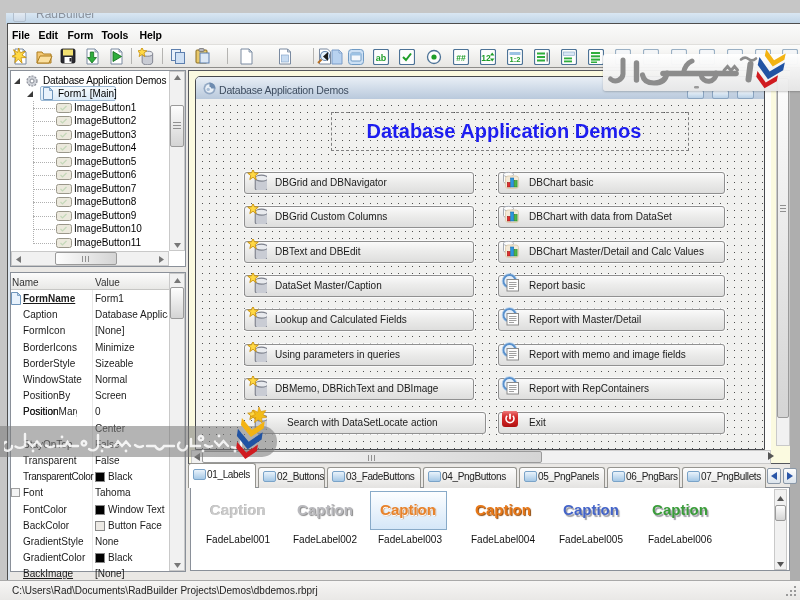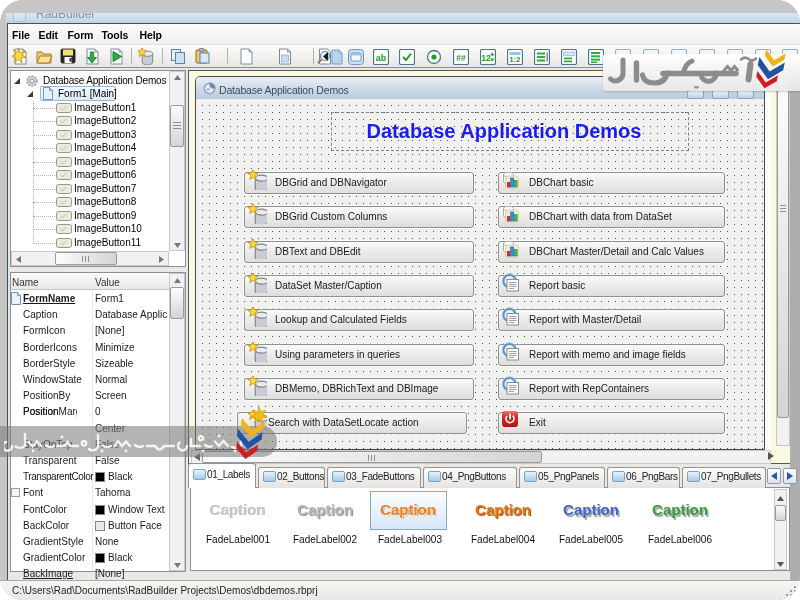--- a/index.html
+++ b/index.html
@@ -1,16 +1,16 @@
 <!DOCTYPE html>
 <html><head>
 <meta charset="utf-8">
 <style>
 html,body{margin:0;padding:0;}
-#screen{position:relative;width:800px;height:600px;overflow:hidden;background:#c6c6c6;font-family:"Liberation Sans",sans-serif;border-radius:23px;}
+#screen{position:relative;width:800px;height:600px;overflow:hidden;background:#c6c6c6;font-family:"Liberation Sans",sans-serif;}
 .abs{position:absolute;}
 #titlebar{left:6px;top:6px;width:794px;height:18px;background:linear-gradient(#eaf3fb,#bed3e6);}
 #grayband{left:0;top:0;width:800px;height:13px;background:#c6c6c6;}
 #client{left:7px;top:23px;width:793px;height:577px;background:#eae8e5;border:1px solid #4e4e4e;border-right:none;border-bottom:none;box-sizing:border-box;}
 #menubar{left:8px;top:24px;width:792px;height:20px;background:linear-gradient(#fbfbfb,#f1f0ee);}
 .menuitem{top:29px;font-size:10.5px;color:#000;font-weight:bold;letter-spacing:-0.1px;}
 #toolbar{left:8px;top:44px;width:792px;height:24px;background:linear-gradient(#fcfcfb,#e7e6e3);border-top:1px solid #e0dfdc;border-bottom:1px solid #8e8d8a;box-sizing:border-box;}
 .tsep{top:48px;width:1px;height:16px;background:#b5b4b1;}
 #tree{left:10px;top:70px;width:176px;height:197px;background:#fff;border:1px solid #8a9099;box-sizing:border-box;}
 #propgrid{left:10px;top:272px;width:176px;height:300px;background:#fff;border:1px solid #8a9099;box-sizing:border-box;}
@@ -453,21 +453,21 @@
     </div>
     <svg class="abs" style="left:247px;top:376px;" width="20" height="20" viewBox="0 0 20 20">
       <g transform="translate(4.5,2.5) scale(1.25)">
         <path d="M3 4.5 v8 c0 1.6 2.5 2.6 5 2.6 s5 -1 5 -2.6 v-8" fill="#c9ccd4" stroke="#7d818c" stroke-width="0.9"></path>
         <ellipse cx="8" cy="4.5" rx="5" ry="2.4" fill="#e8eaee" stroke="#7d818c" stroke-width="0.9"></ellipse>
       </g>
       <g transform="translate(0.5,-1) scale(1.1)">
         <path d="M5 0 L6.2 3.4 L9.8 3.8 L7 6 L7.9 9.6 L5 7.5 L2.1 9.6 L3 6 L0.2 3.8 L3.8 3.4 Z" fill="#ffd945" stroke="#c8900a" stroke-width="0.8"></path>
       </g>
     </svg>
-    <div class="abs fbtn" style="left:237px;top:412px;">
+    <div class="abs fbtn" style="left:256px;top:412px;">
       <span>Search with DataSetLocate action</span>
     </div>
     <svg class="abs" style="left:247px;top:410px;" width="20" height="20" viewBox="0 0 20 20">
       <g transform="translate(4.5,2.5) scale(1.25)">
         <path d="M3 4.5 v8 c0 1.6 2.5 2.6 5 2.6 s5 -1 5 -2.6 v-8" fill="#c9ccd4" stroke="#7d818c" stroke-width="0.9"></path>
         <ellipse cx="8" cy="4.5" rx="5" ry="2.4" fill="#e8eaee" stroke="#7d818c" stroke-width="0.9"></ellipse>
       </g>
       <g transform="translate(0.5,-1) scale(1.1)">
         <path d="M5 0 L6.2 3.4 L9.8 3.8 L7 6 L7.9 9.6 L5 7.5 L2.1 9.6 L3 6 L0.2 3.8 L3.8 3.4 Z" fill="#ffd945" stroke="#c8900a" stroke-width="0.8"></path>
       </g>

